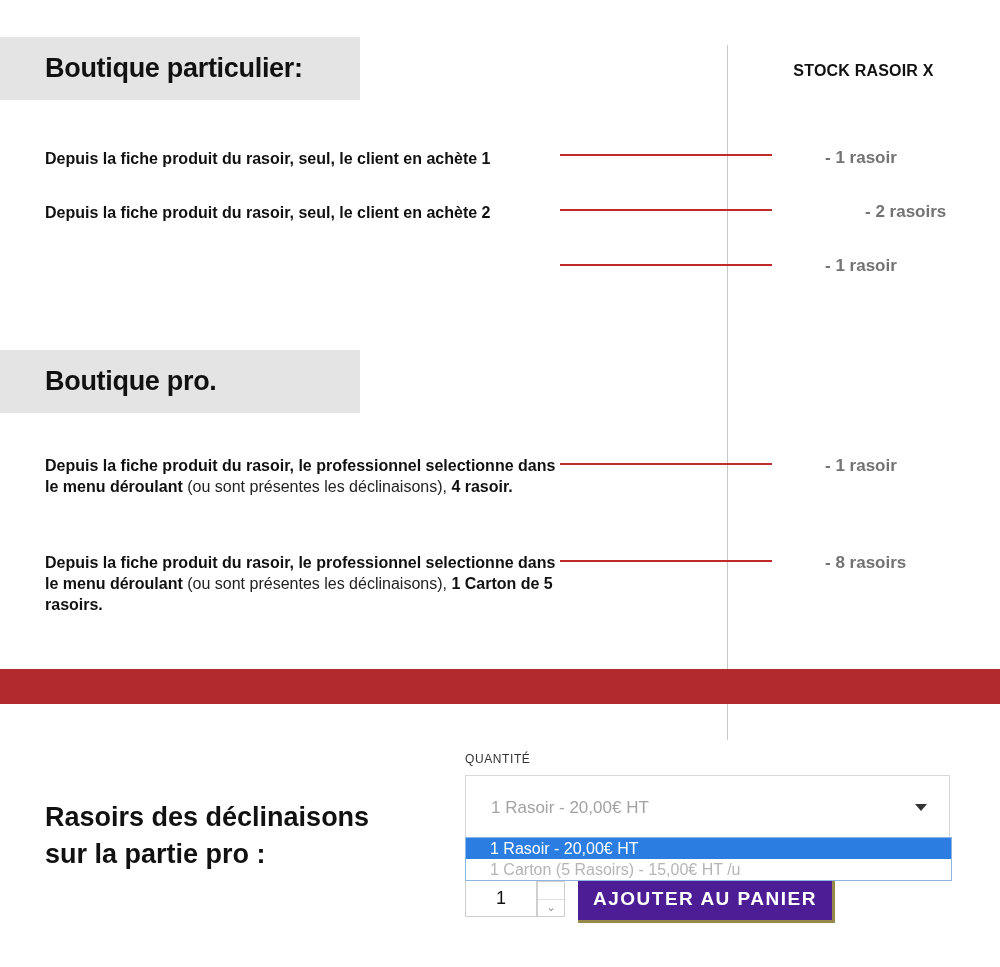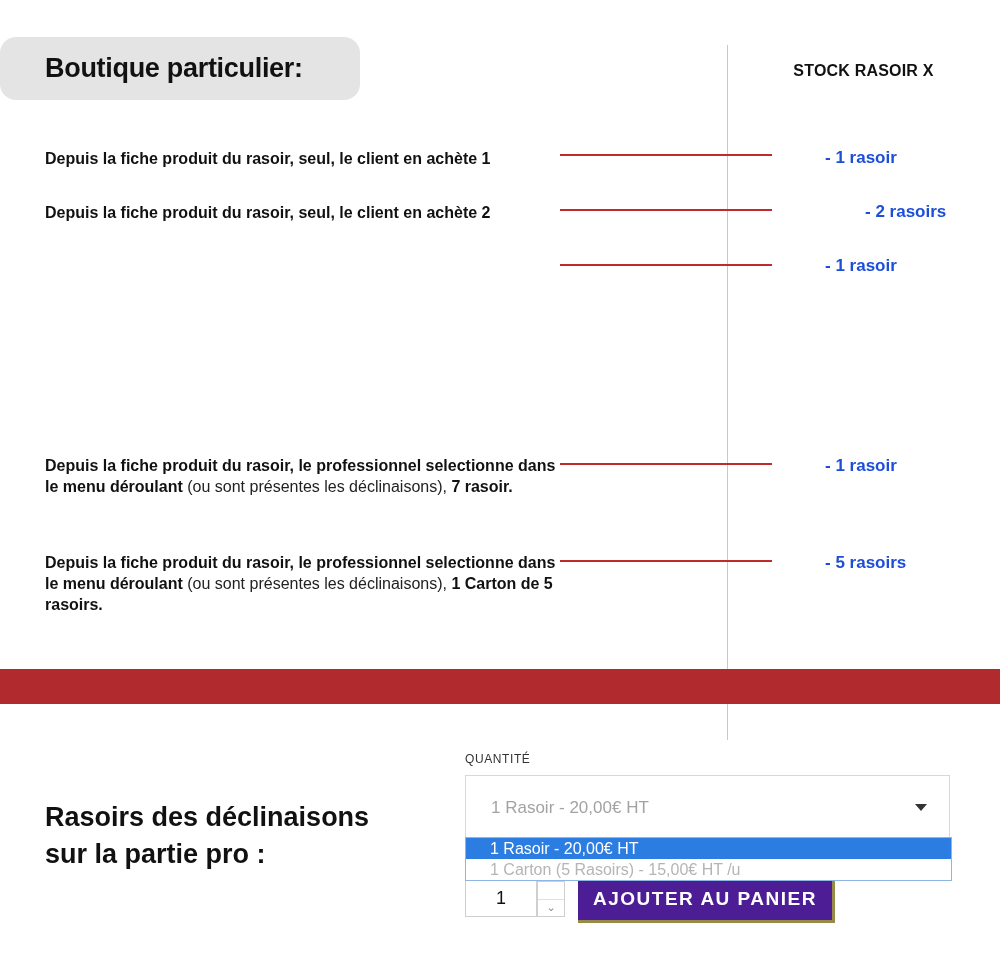--- a/index.html
+++ b/index.html
@@ -24,21 +24,21 @@
   }
   .row-text{
     left:45px;width:522px;font-size:16px;font-weight:bold;line-height:21px;color:#111;
   }
   .row-text .reg{font-weight:normal;color:#222;}
   .nowrap{white-space:nowrap;}
   .red-line{
     left:560px;width:212px;height:2px;background:#bf2b2b;z-index:2;
   }
   .stock-label{
-    left:825px;width:160px;font-size:17px;font-weight:bold;color:#1d4ed8;
+    left:825px;width:160px;font-size:17px;font-weight:bold;color:#737373;
   }
   .red-bar{
     left:0;top:669px;width:1000px;height:35px;background:#b12a2d;z-index:1;
   }
   .caption{
     left:45px;top:799px;width:400px;font-size:27px;font-weight:bold;line-height:37px;color:#111;
   }
   .qty-label{
     left:465px;top:752px;font-size:12px;font-weight:normal;letter-spacing:0.6px;color:#333;
   }
@@ -80,45 +80,48 @@
     color:#ffffff;font-size:19px;font-weight:bold;letter-spacing:1.5px;
   }
 </style>
 </head>
 <body>
 
 <div class="canvas">
 
   <div class="abs vline"></div>
 
-  <div class="abs heading-box" style="top:37px;border-radius:16px;">
+  <div class="abs heading-box" style="top:37px;">
     <span class="heading-text">Boutique particulier:</span>
   </div>
 
   <div class="abs stock-header">STOCK RASOIR X</div>
 
   <div class="abs row-text nowrap" style="top:148px;">Depuis la fiche produit du rasoir, seul, le client en achète 1</div>
   <div class="abs red-line" style="top:154px;"></div>
   <div class="abs stock-label" style="top:148px;">- 1 rasoir</div>
 
   <div class="abs row-text nowrap" style="top:202px;">Depuis la fiche produit du rasoir, seul, le client en achète 2</div>
   <div class="abs red-line" style="top:209px;"></div>
   <div class="abs stock-label" style="top:202px;margin-left:40px;">- 2 rasoirs</div>
 
   <div class="abs red-line" style="top:264px;"></div>
   <div class="abs stock-label" style="top:256px;">- 1 rasoir</div>
 
+  <div class="abs heading-box" style="top:350px;">
+    <span class="heading-text">Boutique pro.</span>
+  </div>
 
-  <div class="abs row-text" style="top:455px;"><span>Depuis la fiche produit du rasoir, le professionnel selectionne dans le menu déroulant </span><span class="reg">(ou sont présentes les déclinaisons), </span><span>7 rasoir.</span></div>
+  <div class="abs row-text" style="top:455px;"><span>Depuis la fiche produit du rasoir, le professionnel selectionne dans le menu déroulant </span><span class="reg">(ou sont présentes les déclinaisons), </span><span>4 rasoir.</span></div>
   <div class="abs red-line" style="top:463px;"></div>
   <div class="abs stock-label" style="top:456px;">- 1 rasoir</div>
 
   <div class="abs row-text" style="top:552px;"><span>Depuis la fiche produit du rasoir, le professionnel selectionne dans le menu déroulant </span><span class="reg">(ou sont présentes les déclinaisons), </span><span>1 Carton de 5 rasoirs.</span></div>
   <div class="abs red-line" style="top:560px;"></div>
-  <div class="abs stock-label" style="top:553px;">- 5 rasoirs</div>
+  <div class="abs stock-label" style="top:553px;">- 8 rasoirs</div>
 
   <div class="abs red-bar"></div>
 
   <div class="abs caption">
     <div>Rasoirs des déclinaisons</div>
     <div>sur la partie pro :</div>
   </div>
 
   <div class="abs qty-label">QUANTITÉ</div>
 

